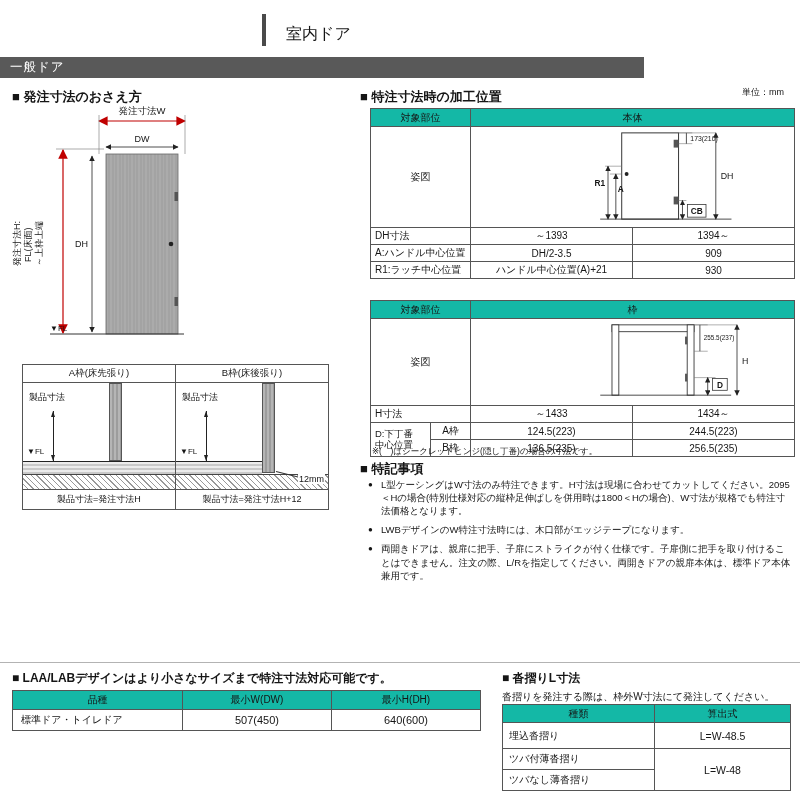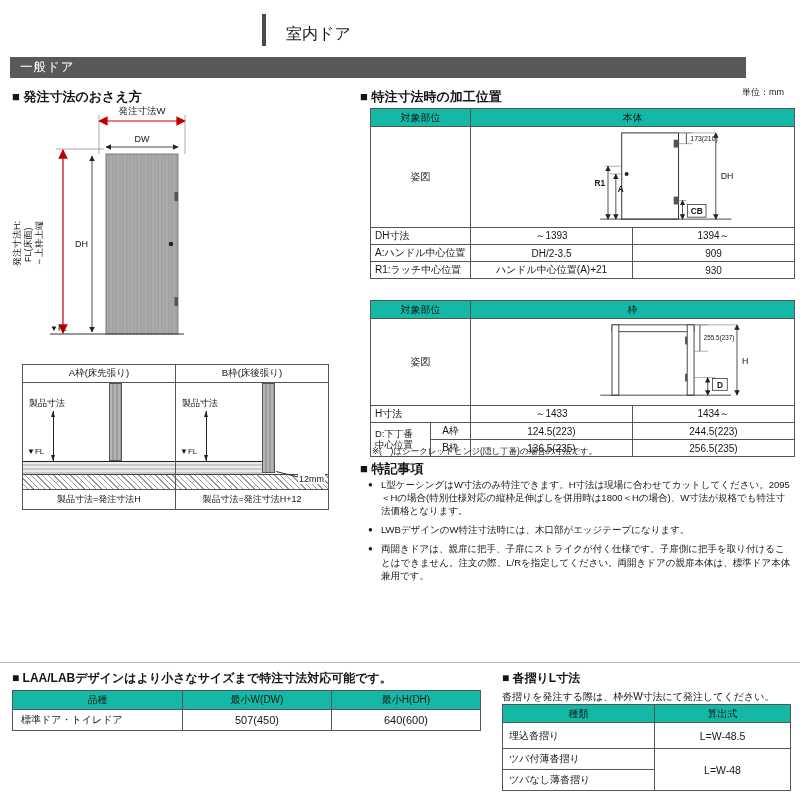--- a/index.html
+++ b/index.html
@@ -6,21 +6,21 @@
   html,body { width:800px; height:800px; background:#fff; }
   body { font-family:"Liberation Sans","DejaVu Sans",sans-serif; color:#151515; }
   #page { position:relative; width:800px; height:800px; background:#fff; overflow:hidden; }
 
   .abs { position:absolute; }
 
   
   .page-title { left:12px; top:10px; font-size:26px; font-weight:bold; letter-spacing:3px; }
   .title-divider { left:262px; top:14px; width:4px; height:32px; background:#4a4a4a; }
   .page-subtitle { left:286px; top:24px; font-size:16px; }
-  .category-bar { left:10px; top:57px; width:736px; height:21px; background:#595959; }
+  .category-bar { left:0; top:57px; width:644px; height:21px; background:#595959; }
   .category-bar span { display:inline-block; padding-left:10px; line-height:21px; color:#fff; font-size:12.5px; letter-spacing:1px; }
 
   .sec-heading { font-size:13px; font-weight:bold; }
   .unit-label { font-size:9px; }
 
   
   table.spec { border-collapse:collapse; table-layout:fixed; background:#fff; }
   .spec td { border:1px solid #555; font-size:10px; padding:1px 4px; height:16px; vertical-align:middle; }
   .spec td.hd { background:#14b8a6; text-align:center; }
   .spec td.c  { text-align:center; }
@@ -31,21 +31,21 @@
 
   
   .note-item { position:relative; padding-left:13px; margin-bottom:6px; font-size:9.5px; line-height:1.38; }
   .note-item::before { content:"●"; position:absolute; left:0; top:1px; font-size:8px; }
 
   
   .frbody { position:relative; height:106px; background:#fff; }
   .strip { position:absolute; top:0; width:13px;
            background:repeating-linear-gradient(90deg,#b5b5b5 0 2px,#9c9c9c 2px 4px);
            border:1px solid #555; }
-  .pd-label { position:absolute; left:6px; top:14px; font-size:9px; }
+  .pd-label { position:absolute; left:6px; top:8px; font-size:9px; }
   .pd-arrow { position:absolute; width:0; border-left:1px solid #222; }
   .pd-arrow::before,.pd-arrow::after { content:""; position:absolute; left:-3px;
     border-left:2.5px solid transparent; border-right:2.5px solid transparent; }
   .pd-arrow::before { top:0; border-bottom:6px solid #222; }
   .pd-arrow::after  { bottom:0; border-top:6px solid #222; }
   .fl-label { position:absolute; left:4px; top:64px; font-size:8px; }
   .flooring { position:absolute; border-top:1px solid #222;
               background:repeating-linear-gradient(180deg,#ececec 0 2px,#c9c9c9 2px 4px); }
   .hatch { position:absolute; border-top:1px solid #444;
            background:repeating-linear-gradient(45deg,#fff 0 3px,#999 3px 4px); }

